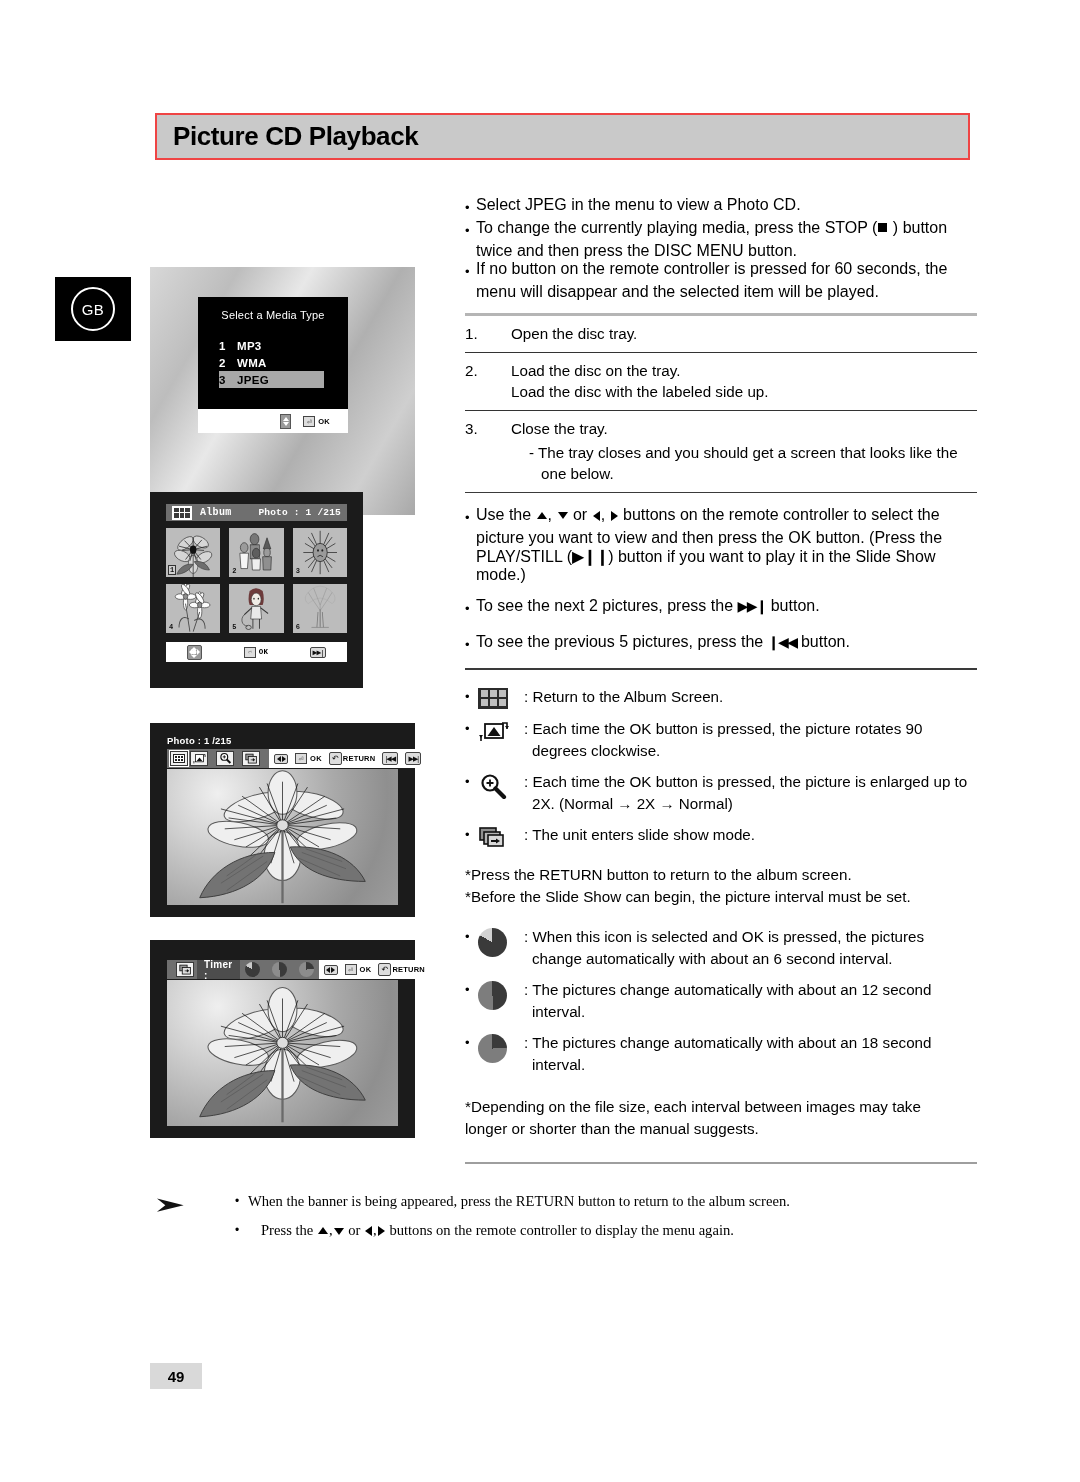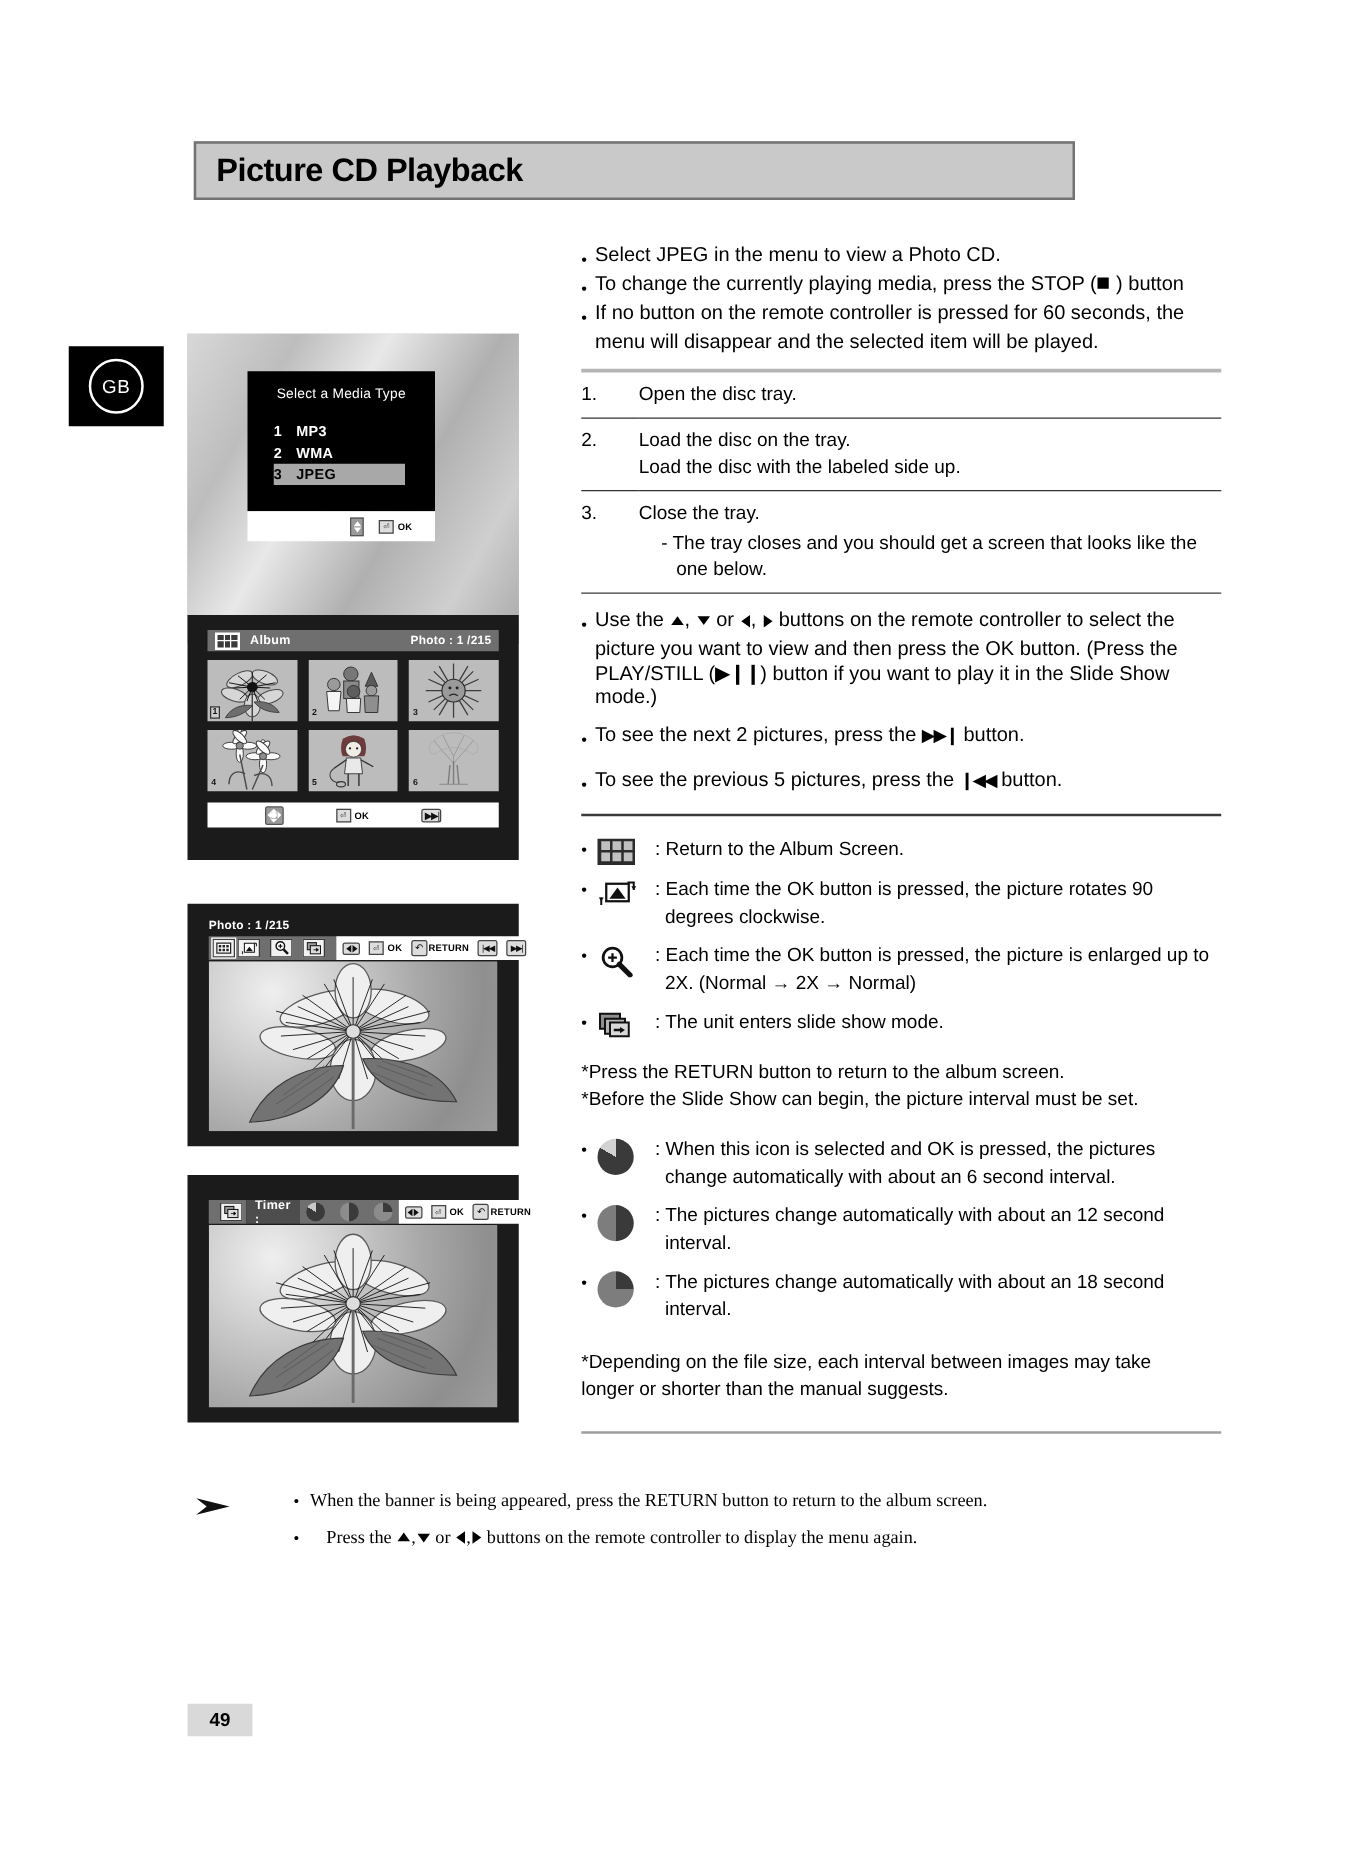--- a/index.html
+++ b/index.html
@@ -8,22 +8,22 @@
     background:#ffffff;
     font-family:"Liberation Sans", sans-serif;
     color:#000;
     position:relative;
     overflow:hidden;
   }
   .page{position:absolute;inset:0;}
 
   
   .title-bar{
-    position:absolute;left:155px;top:113px;width:705px;height:47px;
-    background:#c9c9c9;border:2px solid #737373;box-sizing:border-box;
+    position:absolute;left:155px;top:113px;width:815px;height:47px;
+    background:#c9c9c9;border:2px solid #ef4444;box-sizing:border-box;
     display:flex;align-items:center;
   }
   .title-bar .title-text{
     font-size:26px;font-weight:bold;letter-spacing:-0.4px;
     padding-left:16px;color:#000;
   }
 
   
   .gb-badge{
     position:absolute;left:55px;top:277px;width:76px;height:64px;
@@ -81,21 +81,21 @@
   .icon-updown i.d{border-top:4px solid #fff;}
   .ok-group{display:flex;align-items:center;gap:3px;}
   .ok-box{
     width:12px;height:11px;border:1px solid #444;background:#ddd;
     display:flex;align-items:center;justify-content:center;
     font-size:6px;color:#333;box-sizing:border-box;
   }
   .ok-text{font-size:7.5px;font-weight:bold;letter-spacing:0.3px;}
 
   
-  #screen-album{left:150px;top:492px;width:265px;height:196px;background:#1b1b1b;}
+  #screen-album{left:150px;top:492px;width:213px;height:196px;background:#1b1b1b;font-family:Liberation Mono, monospace;}
   .album-header{
     position:absolute;left:16px;top:12px;right:16px;height:17px;
     background:#6f6f6f;display:flex;align-items:center;padding:0 6px;box-sizing:border-box;
   }
   .grid-icon{
     width:20px;height:14px;background:#fff;padding:2px;box-sizing:border-box;
     display:grid;grid-template-columns:repeat(3,1fr);grid-template-rows:repeat(2,1fr);gap:1px;
   }
   .grid-icon span{background:#3b3b3b;}
   .album-label{color:#fff;font-size:10px;font-weight:bold;margin-left:8px;letter-spacing:0.3px;}
@@ -597,20 +597,24 @@
         <span class="b-dot">•</span>
         <span class="b-txt">Select JPEG in the menu to view a Photo CD.</span>
       </div>
       <div class="b-line">
         <span class="b-dot">•</span>
         <span class="b-txt">
           <span>To change the currently playing media, press the STOP (<span class="sq"></span>  ) button</span>
         </span>
       </div>
       <div class="b-line">
+        <span class="b-dot"></span>
+        <span class="b-txt">twice and then press the DISC MENU button.</span>
+      </div>
+      <div class="b-line">
         <span class="b-dot">•</span>
         <span class="b-txt">If no button on the remote controller is pressed for 60 seconds, the</span>
       </div>
       <div class="b-line">
         <span class="b-dot"></span>
         <span class="b-txt">menu will disappear and the selected item will be played.</span>
       </div>
     </div>
 
     <div class="rule-thick"></div>

